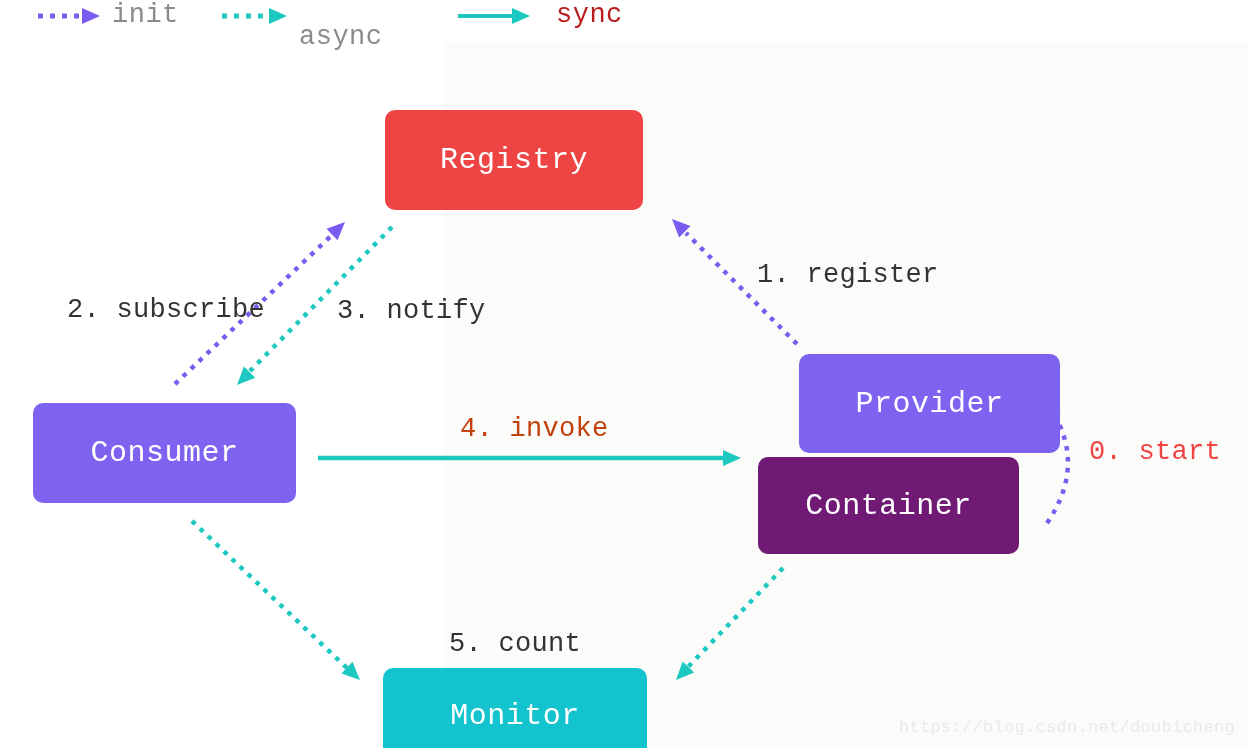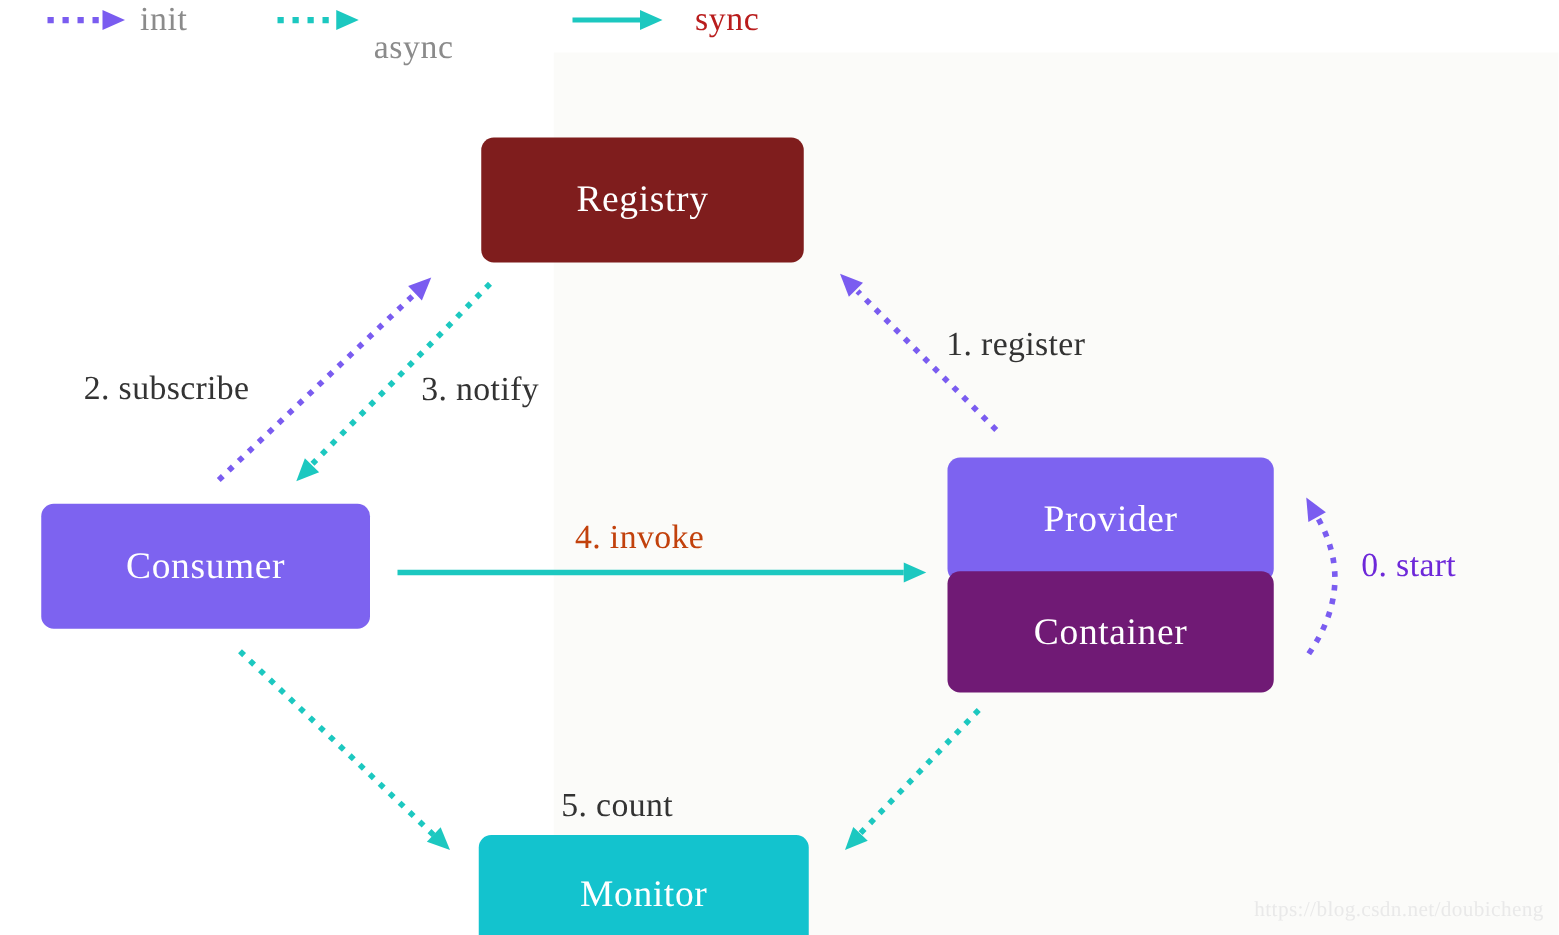--- a/index.html
+++ b/index.html
@@ -1,35 +1,35 @@
 <!DOCTYPE html>
 <html><head>
 <meta charset="utf-8">
 <style>
   html,body{margin:0;padding:0;}
   #canvas{
     position:relative;
     width:1247px;height:748px;
     overflow:hidden;
     background:#ffffff;
-    font-family:Liberation Serif, serif;
+    font-family:Liberation Mono, monospace;
   }
   #bg-panel{
     position:absolute;left:443px;top:42px;width:804px;height:706px;
     pointer-events:none;
   }
   #arrows{position:absolute;left:0;top:0;}
   .node{
     position:absolute;border-radius:10px;
     display:flex;align-items:center;justify-content:center;
     color:#ffffff;font-size:30px;font-weight:400;letter-spacing:0.5px;
   }
   #node-registry{left:385px;top:110px;width:258px;height:100px;}
   #node-consumer{left:33px;top:403px;width:263px;height:100px;}
-  #node-provider{left:758px;top:354px;width:261px;height:99px;margin-top:12px;}
+  #node-provider{left:799px;top:354px;width:261px;height:99px;}
   #node-container{left:758px;top:457px;width:261px;height:97px;}
   #node-monitor{left:383px;top:668px;width:264px;height:95px;}
   .edge-label{
     position:absolute;font-size:27px;font-weight:500;
     white-space:nowrap;letter-spacing:0.3px;
   }
   #label-register{left:757px;top:260px;}
   #label-subscribe{left:55px;top:295px;margin-left:12px;}
   #label-notify{left:337px;top:296px;}
   #label-invoke{left:460px;top:414px;}
@@ -102,41 +102,41 @@
     <g>
       <path d="M 1047 523 Q 1085 468 1054 414" fill="none" stroke-width="4.5" stroke-dasharray="4.5 6.5" stroke="#7a5cf0"></path>
       <polygon points="1045,398 1060.7,409.8 1046.7,417.6" fill="#7a5cf0"></polygon>
     </g>
   </svg>
 
   <span id="legend-label-init" class="legend-label" style="color: rgb(139, 139, 139);">init</span>
   <span id="legend-label-async" class="legend-label" style="color: rgb(139, 139, 139); margin-top: 22px;">async</span>
   <span id="legend-label-sync" class="legend-label" style="color: #b91c1c;">sync</span>
 
-  <div id="node-registry" class="node" style="background-color: #7f1d1d;">
+  <div id="node-registry" class="node" style="background-color: #ef4444;">
     <span>Registry</span>
   </div>
 
   <div id="node-consumer" class="node" style="background-color: rgb(125, 99, 240); align-items: center;">
     <span>Consumer</span>
   </div>
 
   <div id="node-provider" class="node" style="background-color: rgb(125, 99, 240);">
     <span>Provider</span>
   </div>
 
   <div id="node-container" class="node" style="background-color: #701a75;">
     <span>Container</span>
   </div>
 
   <div id="node-monitor" class="node" style="background-color: rgb(19, 195, 206);">
     <span>Monitor</span>
   </div>
 
-  <span id="label-start" class="edge-label" style="color: #6d28d9;">0. start</span>
+  <span id="label-start" class="edge-label" style="color: #ef4444;">0. start</span>
   <span id="label-register" class="edge-label" style="color: rgb(51, 51, 51);">1. register</span>
   <span id="label-subscribe" class="edge-label" style="color: rgb(51, 51, 51);">2. subscribe</span>
   <span id="label-notify" class="edge-label" style="color: rgb(51, 51, 51);">3. notify</span>
   <span id="label-invoke" class="edge-label" style="color: #c2410c;">4. invoke</span>
   <span id="label-count" class="edge-label" style="color: rgb(51, 51, 51);">5. count</span>
 
   <span id="watermark" style="color: rgb(233, 233, 233);">https://blog.csdn.net/doubicheng</span>
 
 </div>
 

